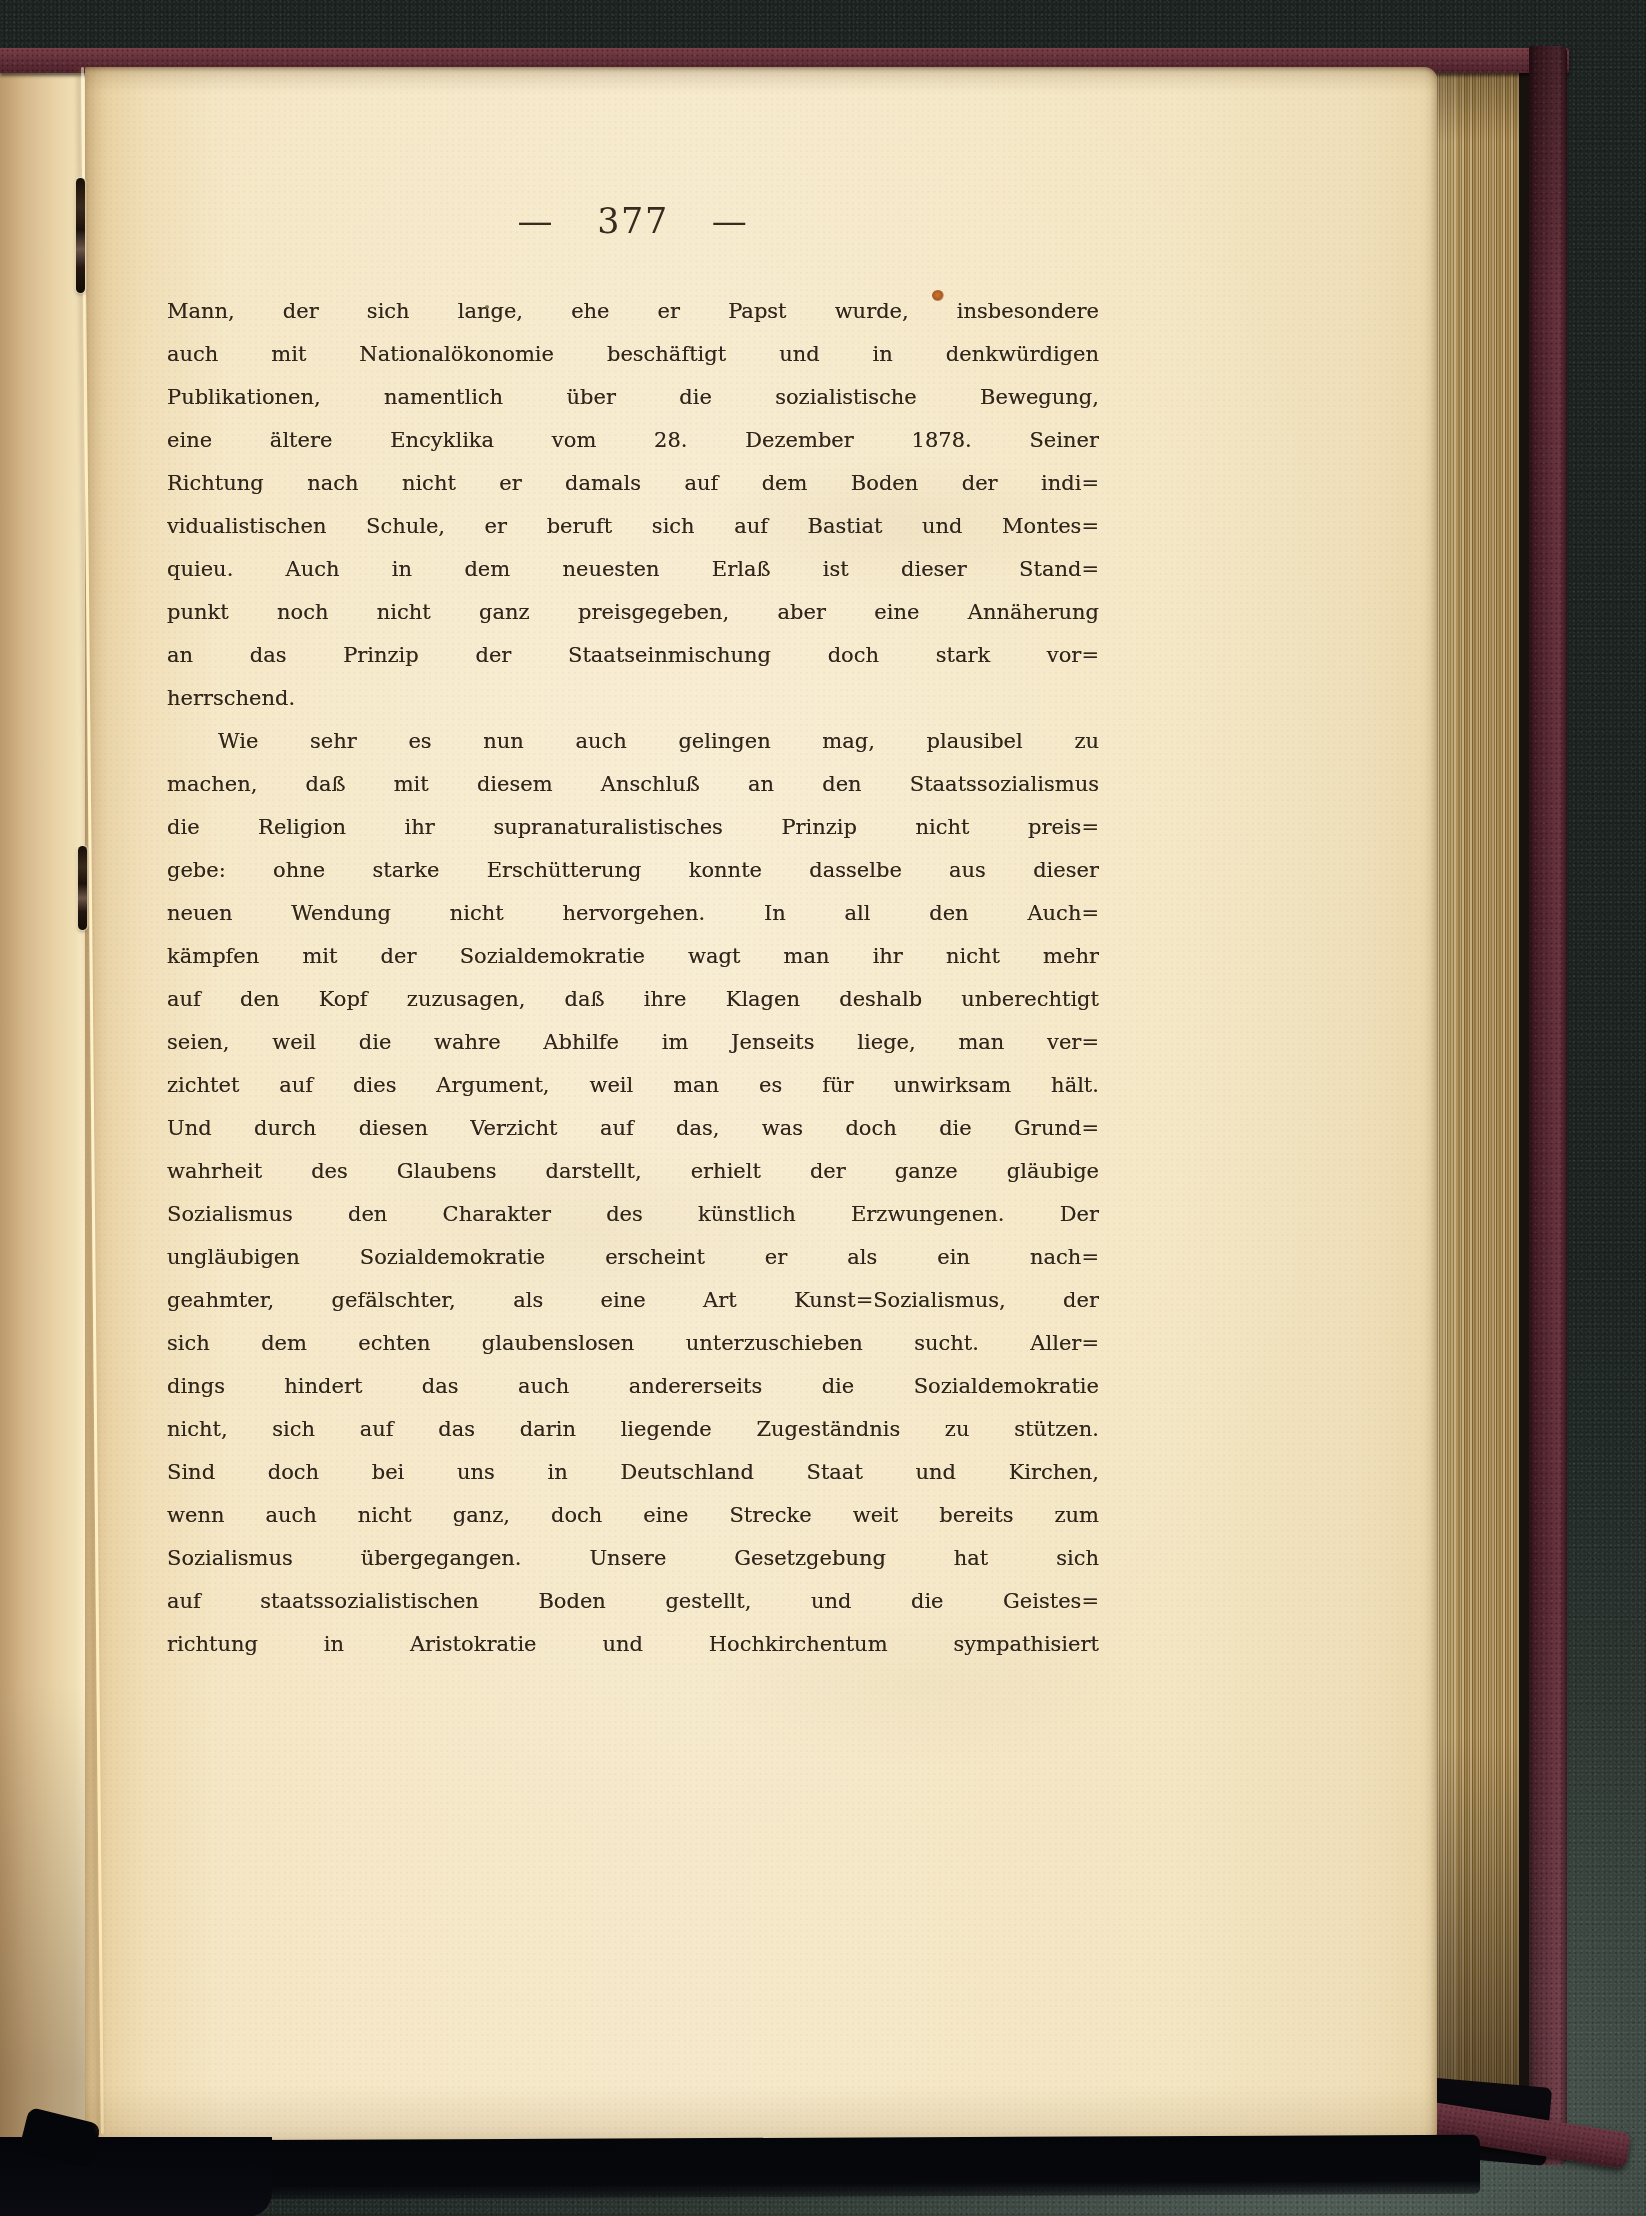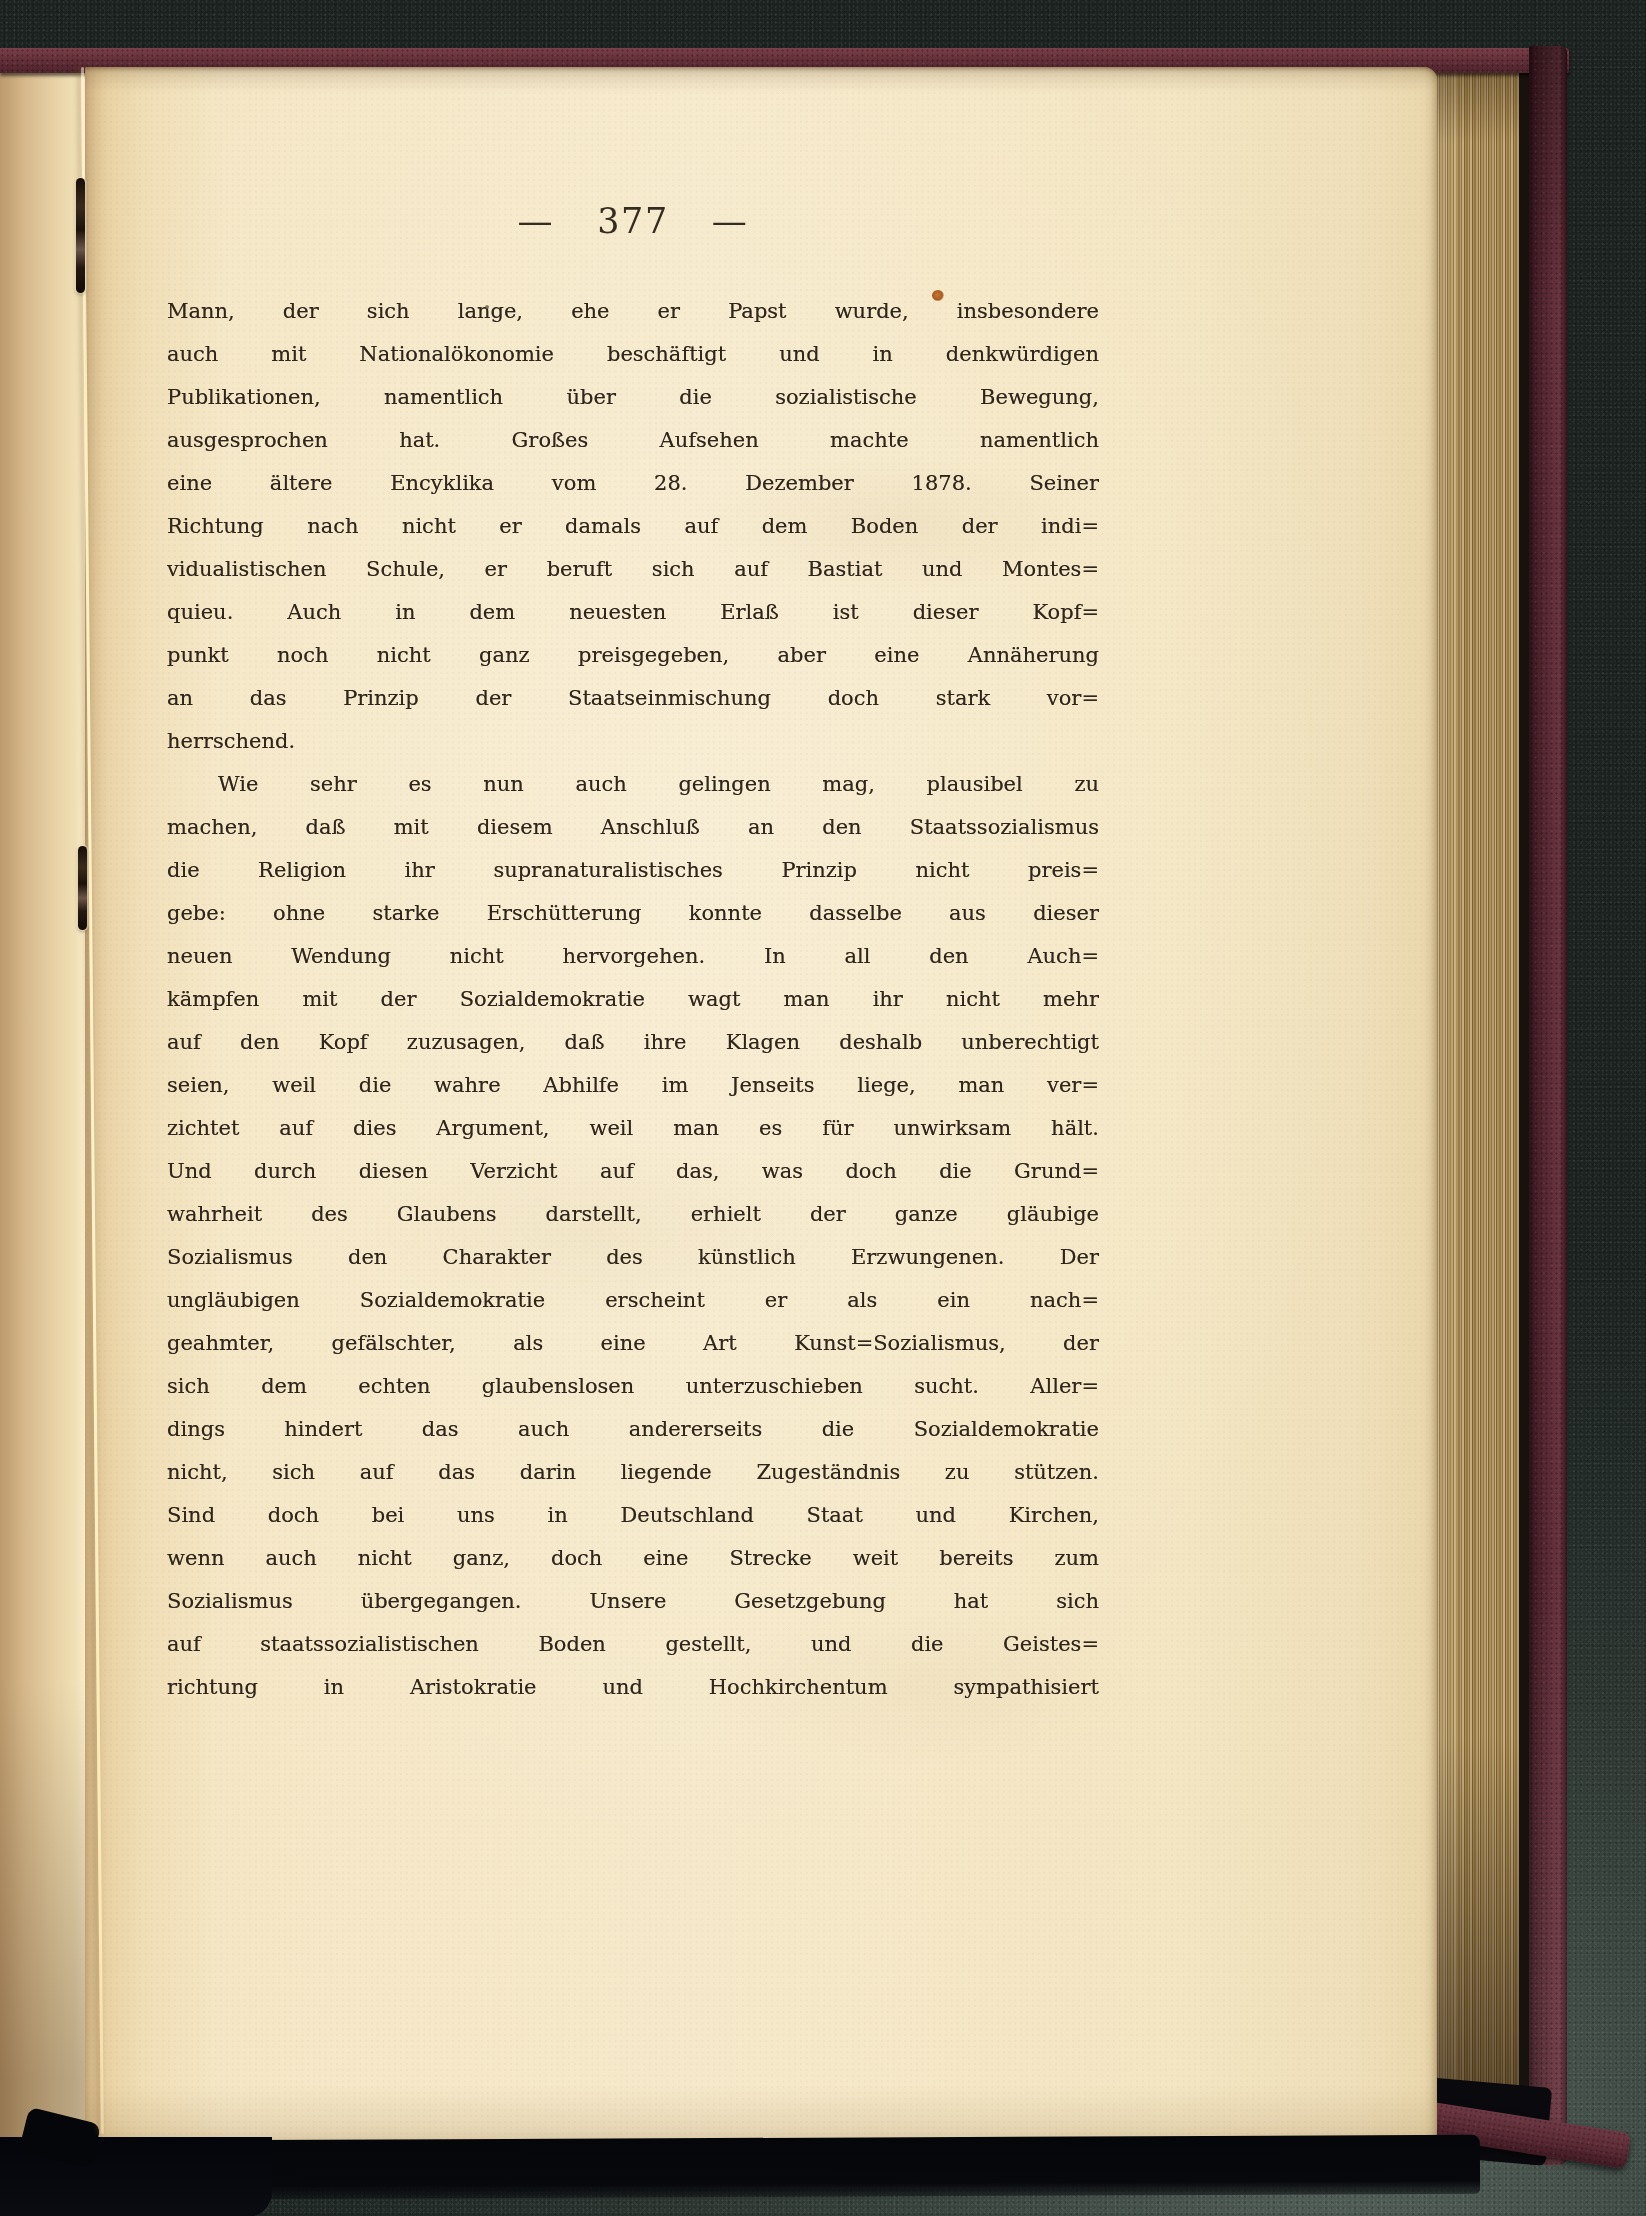--- a/index.html
+++ b/index.html
@@ -195,25 +195,24 @@
   <div class="stitch stitch-lower"></div>
 
   <div class="header">
     <span class="dash">—</span><span class="page-num">377</span><span class="dash">—</span>
   </div>
 
   <div class="textblock">
       <div class="line">Mann, der sich lange, ehe er Papst wurde, insbesondere</div>
       <div class="line">auch mit Nationalökonomie beschäftigt und in denkwürdigen</div>
       <div class="line">Publikationen, namentlich über die sozialistische Bewegung,</div>
-      <div class="line">ausgesprochen hat. Großes Aufsehen machte namentlich</div>
       <div class="line">eine ältere Encyklika vom 28. Dezember 1878. Seiner</div>
       <div class="line">Richtung nach nicht er damals auf dem Boden der indi=</div>
       <div class="line">vidualistischen Schule, er beruft sich auf Bastiat und Montes=</div>
-      <div class="line">quieu. Auch in dem neuesten Erlaß ist dieser Kopf=</div>
+      <div class="line">quieu. Auch in dem neuesten Erlaß ist dieser Stand=</div>
       <div class="line">punkt noch nicht ganz preisgegeben, aber eine Annäherung</div>
       <div class="line">an das Prinzip der Staatseinmischung doch stark vor=</div>
       <div class="line endline">herrschend.</div>
       <div class="line indent">Wie sehr es nun auch gelingen mag, plausibel zu</div>
       <div class="line">machen, daß mit diesem Anschluß an den Staatssozialismus</div>
       <div class="line">die Religion ihr supranaturalistisches Prinzip nicht preis=</div>
       <div class="line">gebe: ohne starke Erschütterung konnte dasselbe aus dieser</div>
       <div class="line">neuen Wendung nicht hervorgehen. In all den Auch=</div>
       <div class="line">kämpfen mit der Sozialdemokratie wagt man ihr nicht mehr</div>
       <div class="line">auf den Kopf zuzusagen, daß ihre Klagen deshalb unberechtigt</div>

